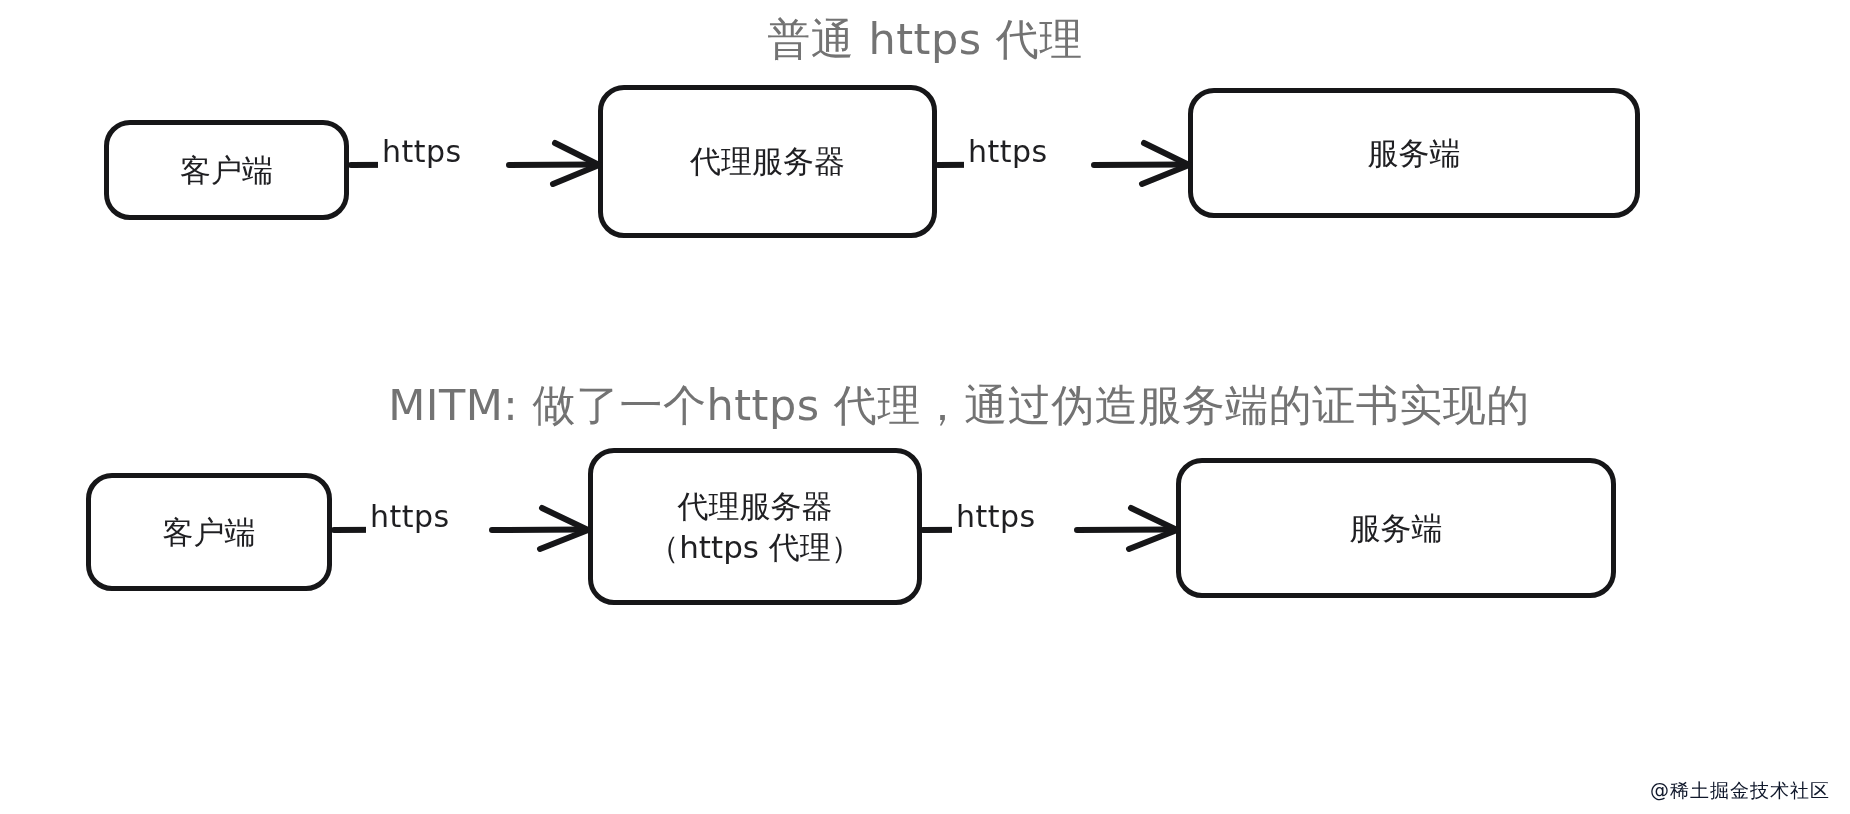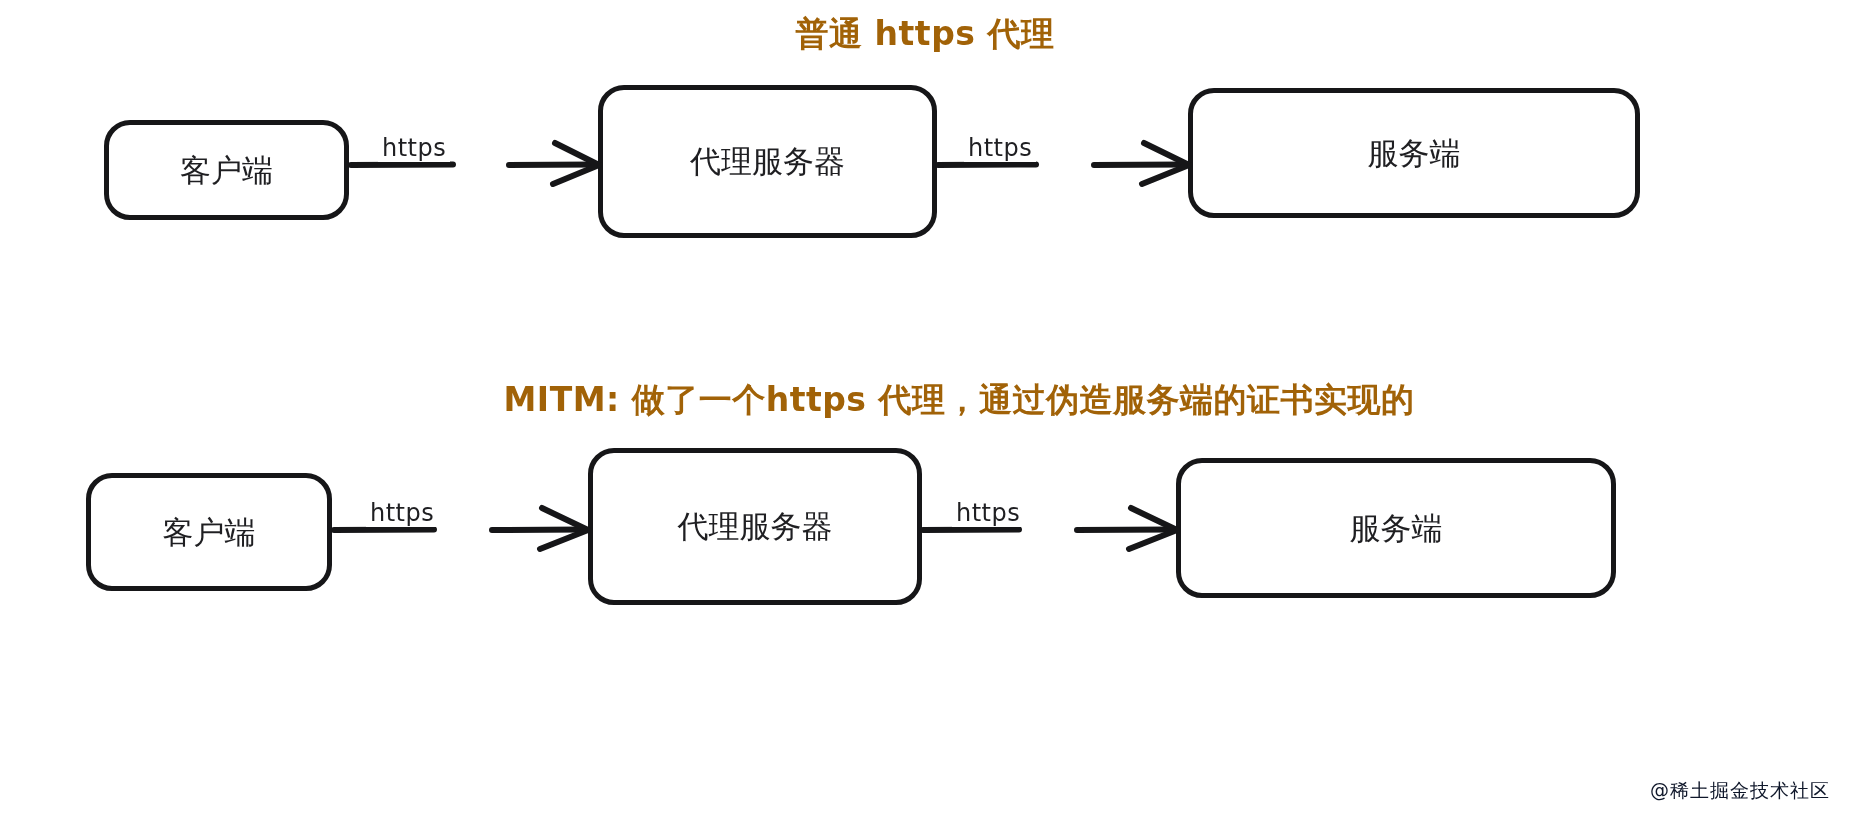--- a/index.html
+++ b/index.html
@@ -21,26 +21,26 @@
   .canvas {
     position: absolute;
     inset: 0;
     width: 1850px;
     height: 814px;
   }
 
   
   .section-title {
     position: absolute;
-    font-size: 33px;
+    font-size: 43px;
     line-height: 1.2;
     letter-spacing: 0.5px;
-    color: #a16207;
+    color: #737373;
     white-space: nowrap;
-    font-weight: 700;
+    font-weight: 400;
   }
   #title-top {
     left: 0;
     width: 1850px;
     top: 14px;
     text-align: center;
   }
   #title-bottom {
     left: 0;
     width: 1850px;
@@ -83,21 +83,21 @@
   .edge {
     position: absolute;
     height: 60px;
     display: flex;
     align-items: center;
     pointer-events: none;
   }
   .edge svg { display: block; overflow: visible; }
   .edge-label {
     position: absolute;
-    font-size: 24px;
+    font-size: 30px;
     letter-spacing: 0.5px;
     color: #1f1f22;
     white-space: nowrap;
     background: #ffffff;
     padding: 0 4px;
   }
 
   #edge-1 { left: 349px;  top: 135px; width: 252px; }
   #edge-2 { left: 936px;  top: 135px; width: 255px; }
   #edge-3 { left: 332px;  top: 500px; width: 258px; }
@@ -157,20 +157,21 @@
   <div class="edge-label" id="edge-2-label">https</div>
 
   <div class="section-title" id="title-bottom">MITM: 做了一个https 代理，通过伪造服务端的证书实现的</div>
 
   <div class="node" id="node-client-bot">
     <span>客户端</span>
   </div>
 
   <div class="node" id="node-proxy-bot">
     <span>代理服务器</span>
+    <span class="line2">（https 代理）</span>
   </div>
 
   <div class="node" id="node-server-bot">
     <span>服务端</span>
   </div>
 
   <div class="edge" id="edge-3">
     <svg width="258" height="60" viewBox="0 0 258 60" aria-hidden="true">
       <path d="M2 30 L102 29.5" stroke="#161618" stroke-width="6" stroke-linecap="round" fill="none"></path>
       <path d="M160 30 L252 29.5" stroke="#161618" stroke-width="6" stroke-linecap="round" fill="none"></path>

